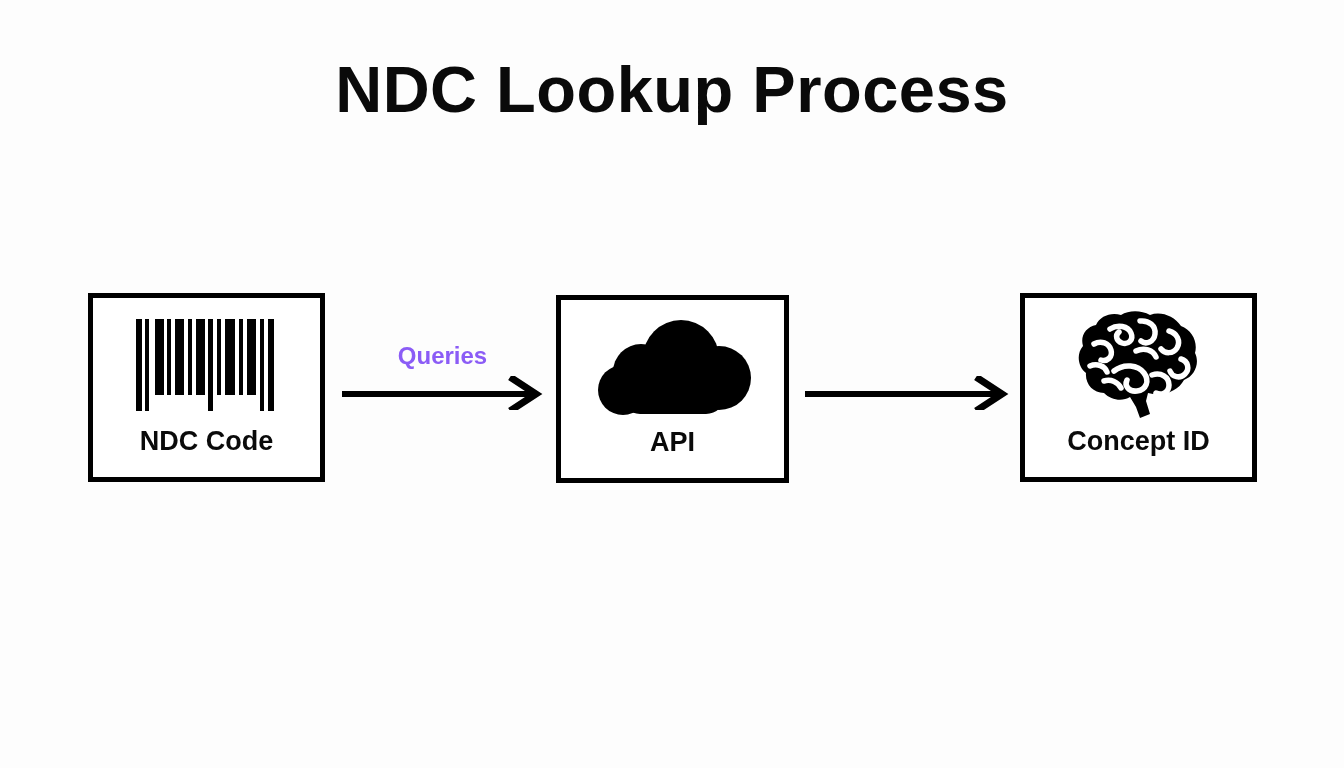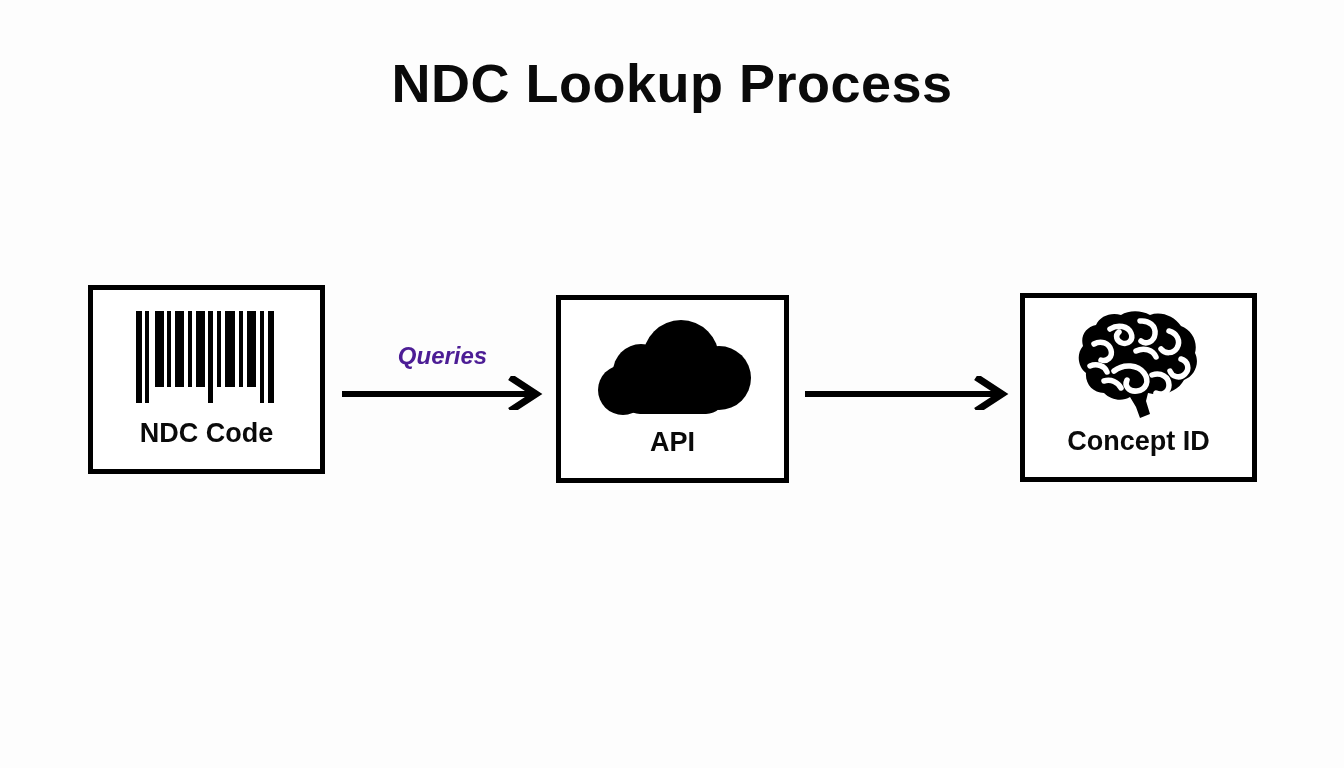--- a/index.html
+++ b/index.html
@@ -18,32 +18,32 @@
     position: relative;
     width: 1344px;
     height: 768px;
   }
   .title {
     position: absolute;
     left: 0;
     top: 52px;
     width: 1344px;
     text-align: center;
-    font-size: 54px;
+    font-size: 65px;
     font-weight: bold;
     color: #0a0a0a;
     letter-spacing: 0.5px;
   }
   .node {
     position: absolute;
     background: #ffffff;
     border: 5px solid #000000;
     box-sizing: border-box;
   }
-  #node-ndc  { left: 88px;   top: 285px; width: 237px; height: 189px; }
+  #node-ndc  { left: 88px;   top: 293px; width: 237px; height: 189px; }
   #node-api  { left: 556px;  top: 295px; width: 233px; height: 188px; }
   #node-cid  { left: 1020px; top: 293px; width: 237px; height: 189px; }
 
   .node-icon {
     position: absolute;
     left: 0;
     top: 14px;
     width: 100%;
     display: flex;
     align-items: center;
@@ -73,23 +73,22 @@
   #edge-1 { left: 340px; top: 330px; width: 205px; height: 80px; }
   #edge-2 { left: 803px; top: 330px; width: 208px; height: 80px; }
   .edge-label {
     position: absolute;
     left: 0;
     top: 12px;
     width: 100%;
     text-align: center;
     font-size: 24px;
     font-weight: bold;
-    color: #4c1d95;
+    color: #8b5cf6;
     white-space: nowrap;
-    font-style: italic;
   }
   .edge-arrow {
     position: absolute;
     left: 0;
     bottom: 0;
     width: 100%;
     height: 34px;
   }
 </style>
 </head>

